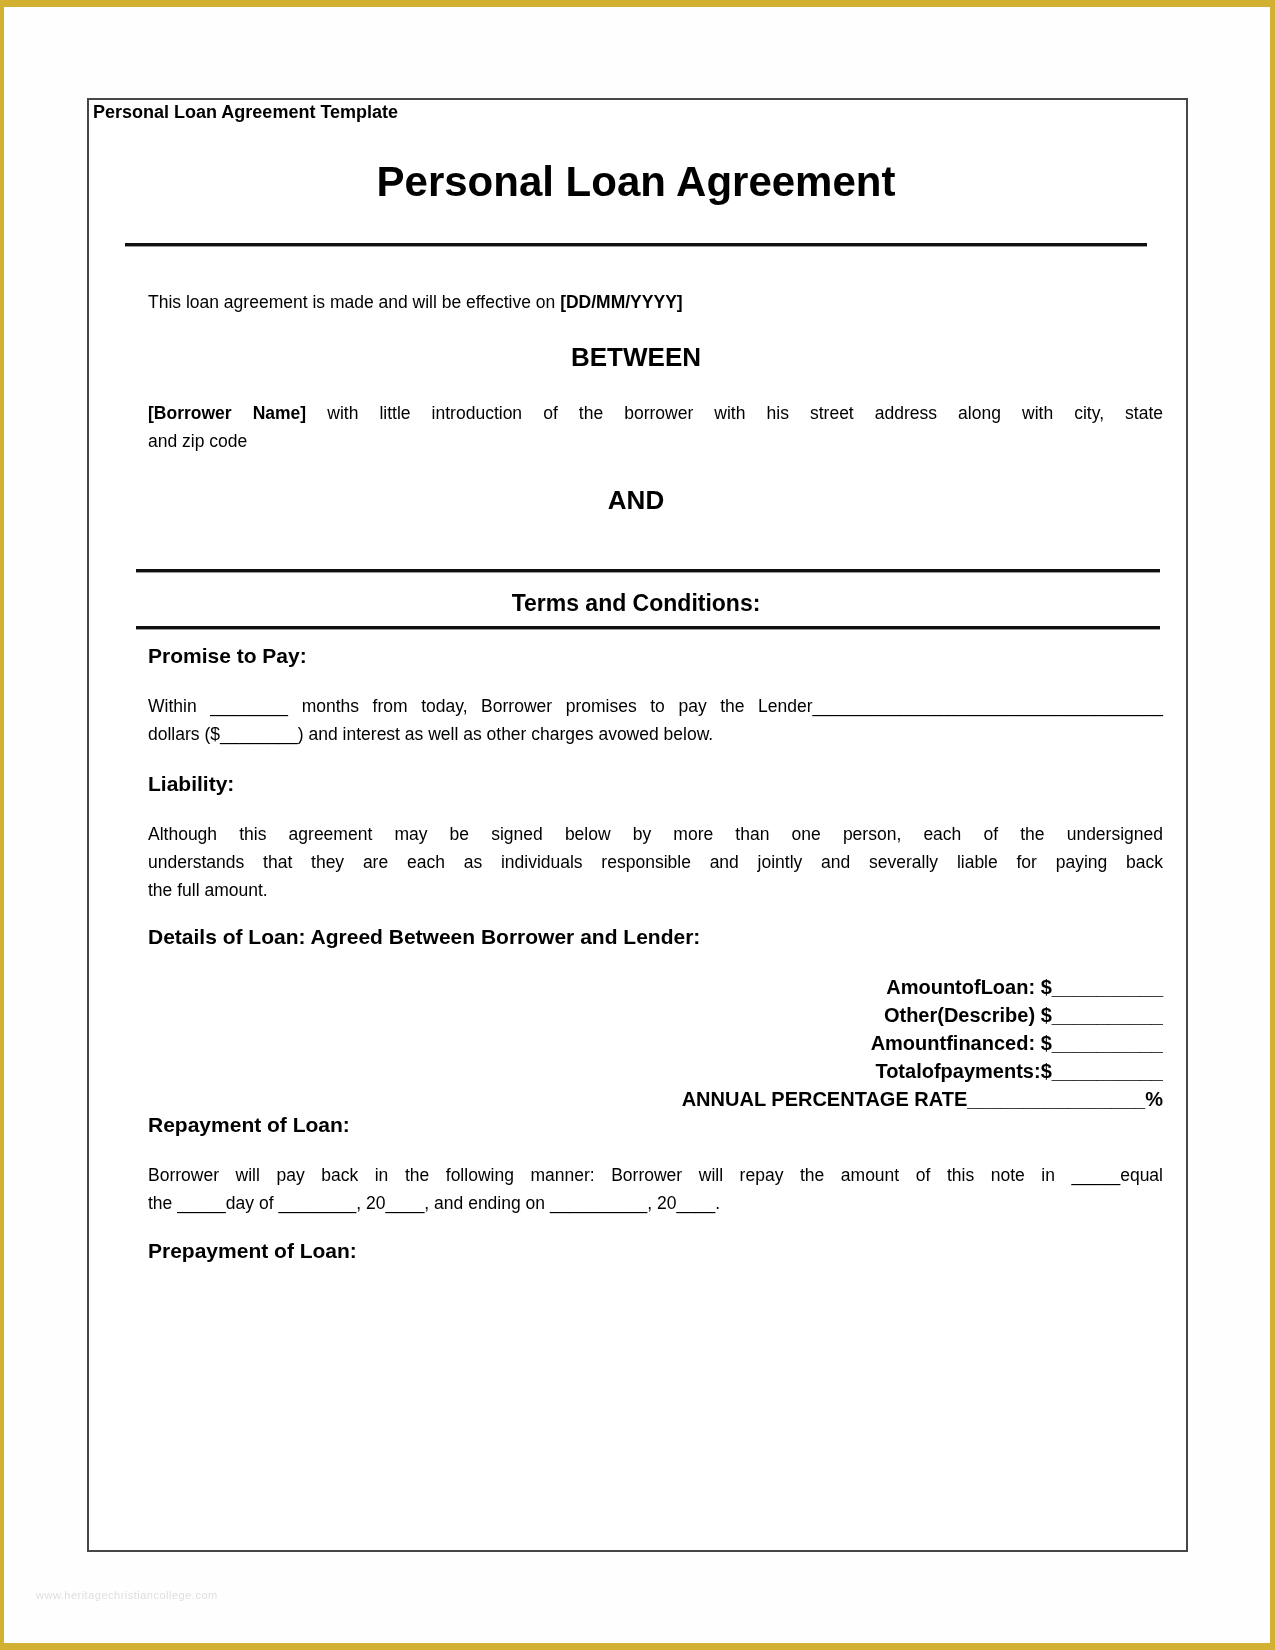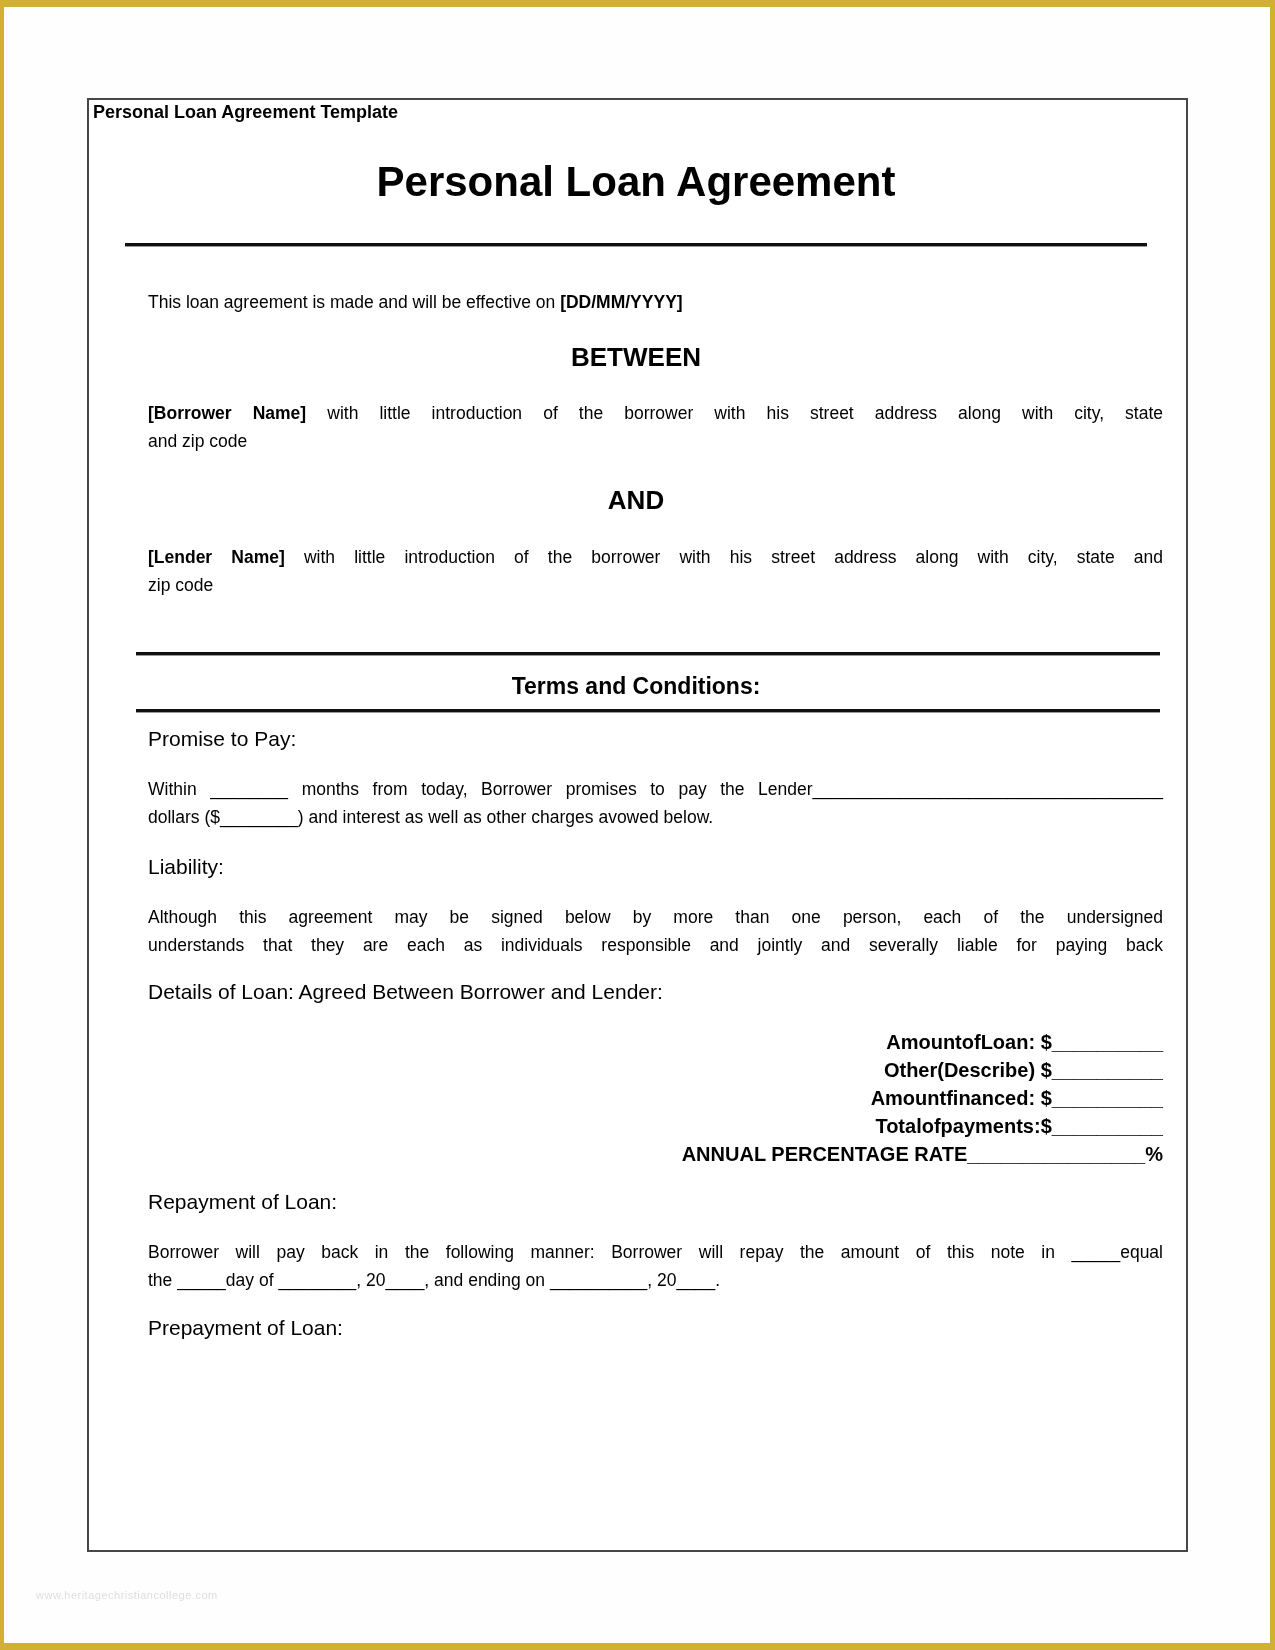--- a/index.html
+++ b/index.html
@@ -28,32 +28,32 @@
   .rule-terms-top { margin:53px 3px 0 -12px; }
   .rule-terms-bottom { margin:9px 3px 0 -12px; }
   .body { font-size:17.5px; line-height:28px; }
   .intro { margin-top:41px; }
   .big-label { font-size:26px; font-weight:bold; line-height:32px; }
   .between { margin-top:25px; }
   .borrower-para { margin-top:26px; }
   .and { margin-top:29px; }
   .lender-para { margin-top:27px; }
   .terms-heading { margin-top:17px; font-size:23px; font-weight:bold; line-height:27px; }
-  .sec-heading { font-size:21px; font-weight:normal; line-height:24px; }
+  .sec-heading { font-size:21px; font-weight:bold; line-height:24px; }
   .promise-heading { margin-top:14px; }
   .promise-para { margin-top:24px; }
   .liability-heading { margin-top:24px; }
   .liability-para { margin-top:24px; }
   .details-heading { margin-top:21px; }
   .details-rows { margin-top:24px; padding-left:80px; }
   .drow {
     display:flex; justify-content:flex-end;
     font-size:20px; font-weight:bold; line-height:28px; white-space:pre;
   }
-  .repayment-heading { margin-top:22px; }
+  .repayment-heading { }
   .repayment-para { margin-top:24px; }
   .prepayment-heading { margin-top:22px; }
   .jl { text-align:justify; text-align-last:justify; }
   .bl { font-weight:bold; }
   .watermark {
     position:absolute; left:32px; top:1582px;
     font-size:11px; letter-spacing:0.5px; color:#dedede;
   }
 </style>
 </head>
@@ -76,39 +76,36 @@
 
       <div class="big-label cx between">BETWEEN</div>
 
       <div class="body borrower-para">
         <div class="jl"><span class="bl">[Borrower Name]</span><span> with little introduction of the borrower with his street address along with city, state</span></div>
         <div>and zip code</div>
       </div>
 
       <div class="big-label cx and">AND</div>
 
-      <div class="body lender-para">
-        <div class="jl"><span class="bl">[Lender Name]</span><span> with little introduction of the borrower with his street address along with city, state and</span></div>
-        <div>zip code</div>
-      </div>
 
       <div class="rule rule-terms-top"></div>
       <div class="terms-heading cx">Terms and Conditions:</div>
       <div class="rule rule-terms-bottom"></div>
 
       <div class="sec-heading promise-heading">Promise to Pay:</div>
       <div class="body promise-para">
         <div class="jl">Within ________ months from today, Borrower promises to pay the Lender____________________________________</div>
         <div>dollars ($________) and interest as well as other charges avowed below.</div>
       </div>
 
       <div class="sec-heading liability-heading">Liability:</div>
       <div class="body liability-para">
         <div class="jl">Although this agreement may be signed below by more than one person, each of the undersigned</div>
         <div class="jl">understands that they are each as individuals responsible and jointly and severally liable for paying back</div>
+        <div>the full amount.</div>
       </div>
 
       <div class="sec-heading details-heading">Details of Loan: Agreed Between Borrower and Lender:</div>
 
       <div class="details-rows">
         <div class="drow">
           <span>Amount</span>
           <span>of</span>
           <span>Loan: $__________</span>
         </div>

